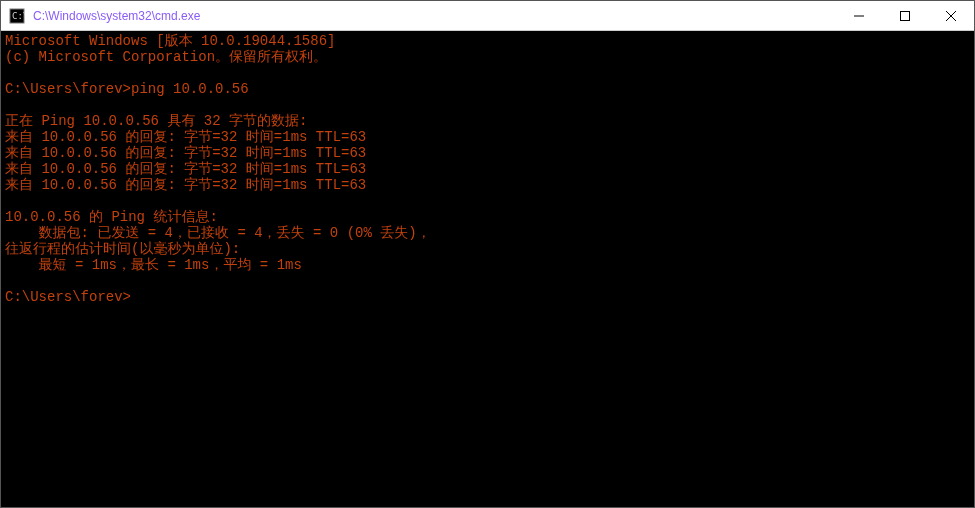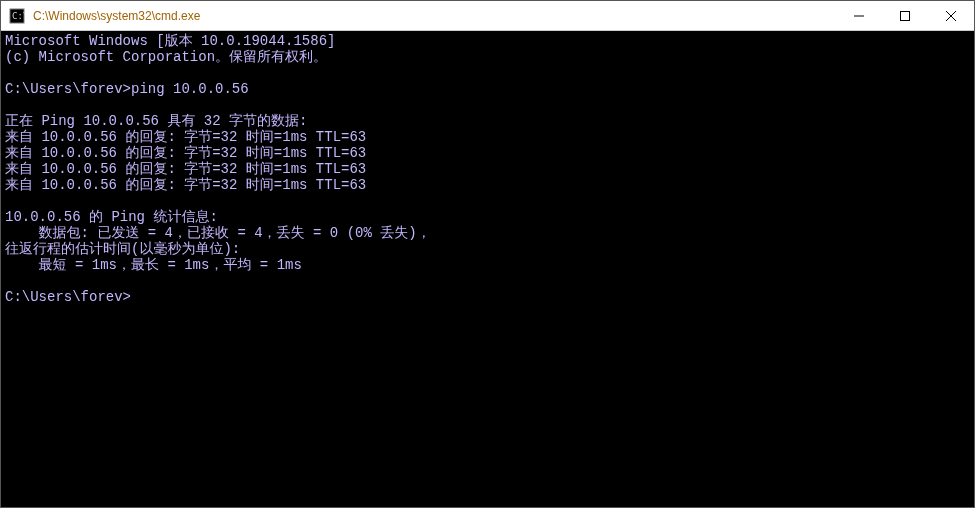--- a/index.html
+++ b/index.html
@@ -30,21 +30,21 @@
       width: 16px;
       height: 16px;
       margin: 0 8px;
       display: inline-flex;
       align-items: center;
       justify-content: center;
     }
     .titlebar-icon svg { width: 16px; height: 16px; }
     .titlebar-title {
       font-size: 12px;
-      color: #a16207;
+      color: #8b5cf6;
       flex: 0 0 auto;
     }
     .titlebar-spacer { flex: 1; }
     .titlebar-buttons {
       display: flex;
       height: 100%;
     }
     .titlebar-btn {
       width: 46px;
       height: 100%;
@@ -54,21 +54,21 @@
       background: transparent;
       border: none;
       cursor: pointer;
       font-size: 10px;
       color: #000;
     }
     .titlebar-btn svg { width: 10px; height: 10px; }
     .terminal {
       flex: 1;
       background: #000;
-      color: #c4b5fd;
+      color: #c2410c;
       font-family: "NSimSun", "SimSun", "Consolas", "Courier New", monospace;
       font-size: 14px;
       line-height: 16px;
       padding: 2px 4px;
       white-space: pre;
       overflow: hidden;
     }
     .terminal-line { white-space: pre; }
   </style>
 </head>

